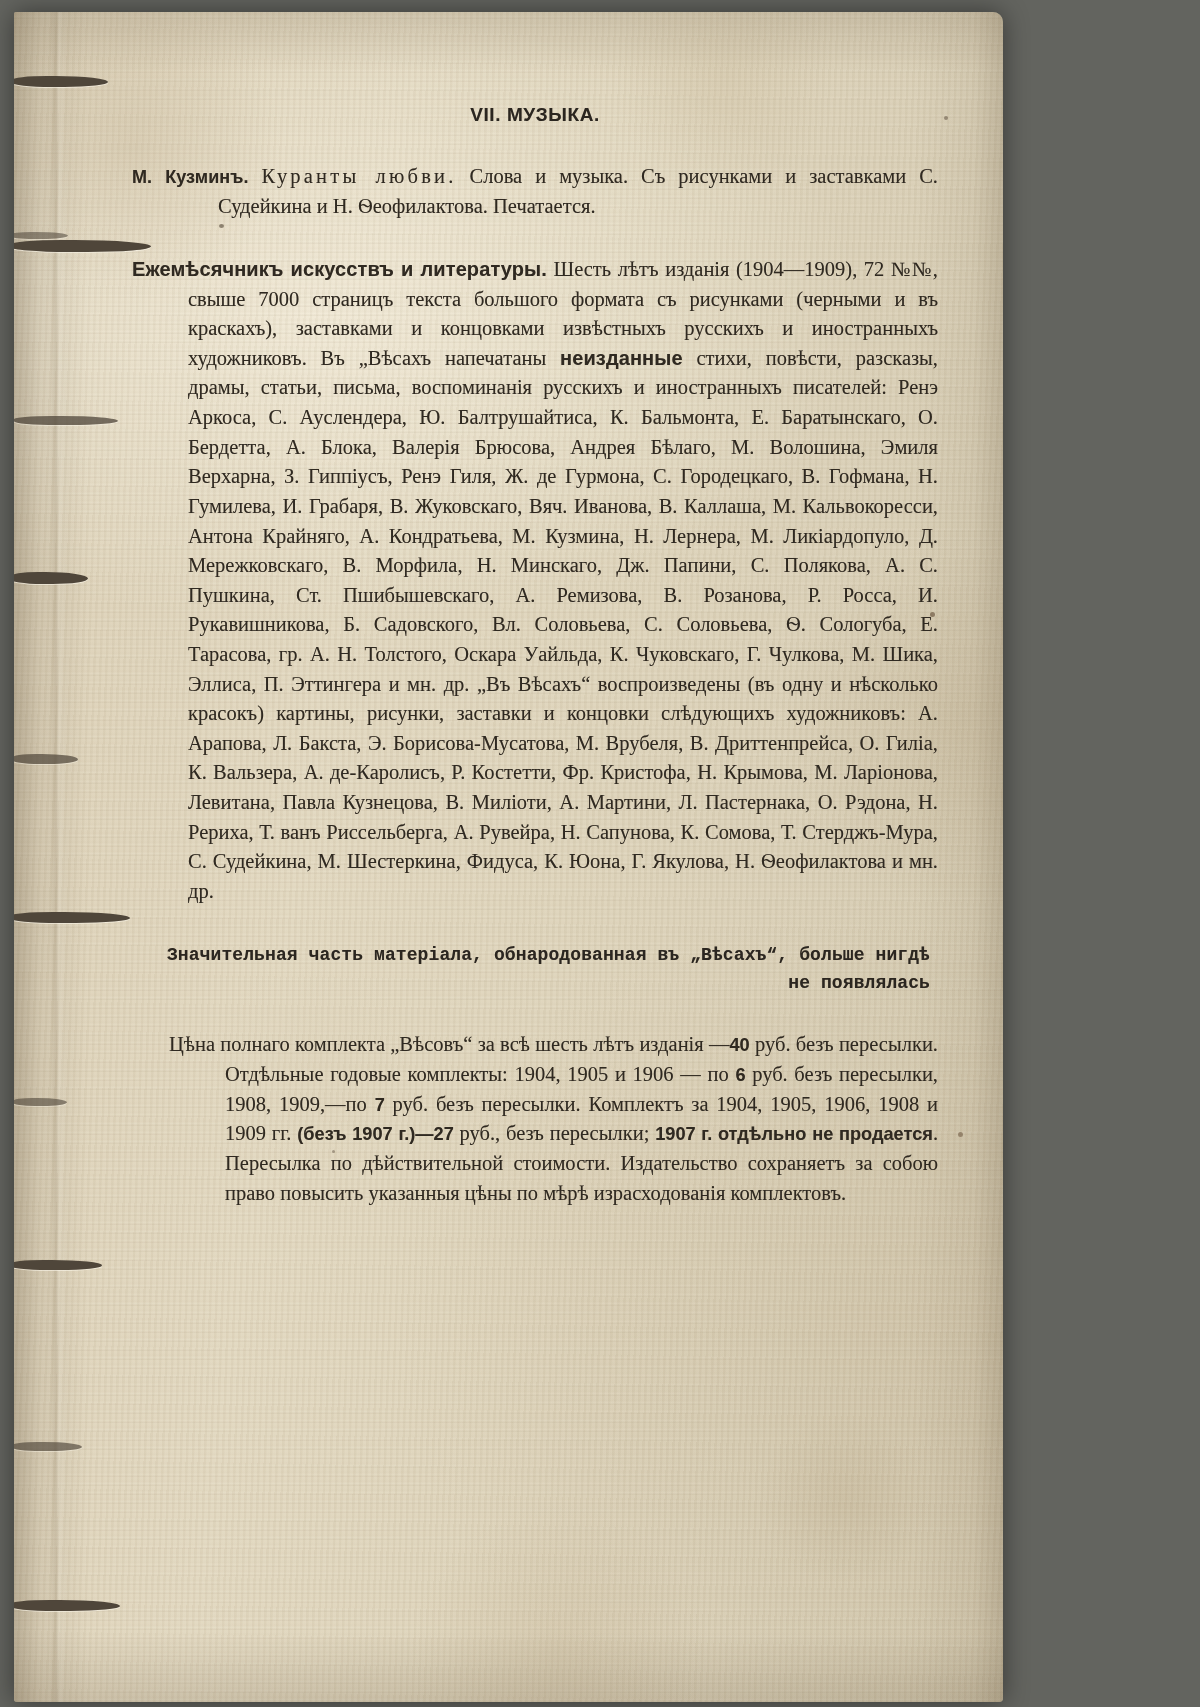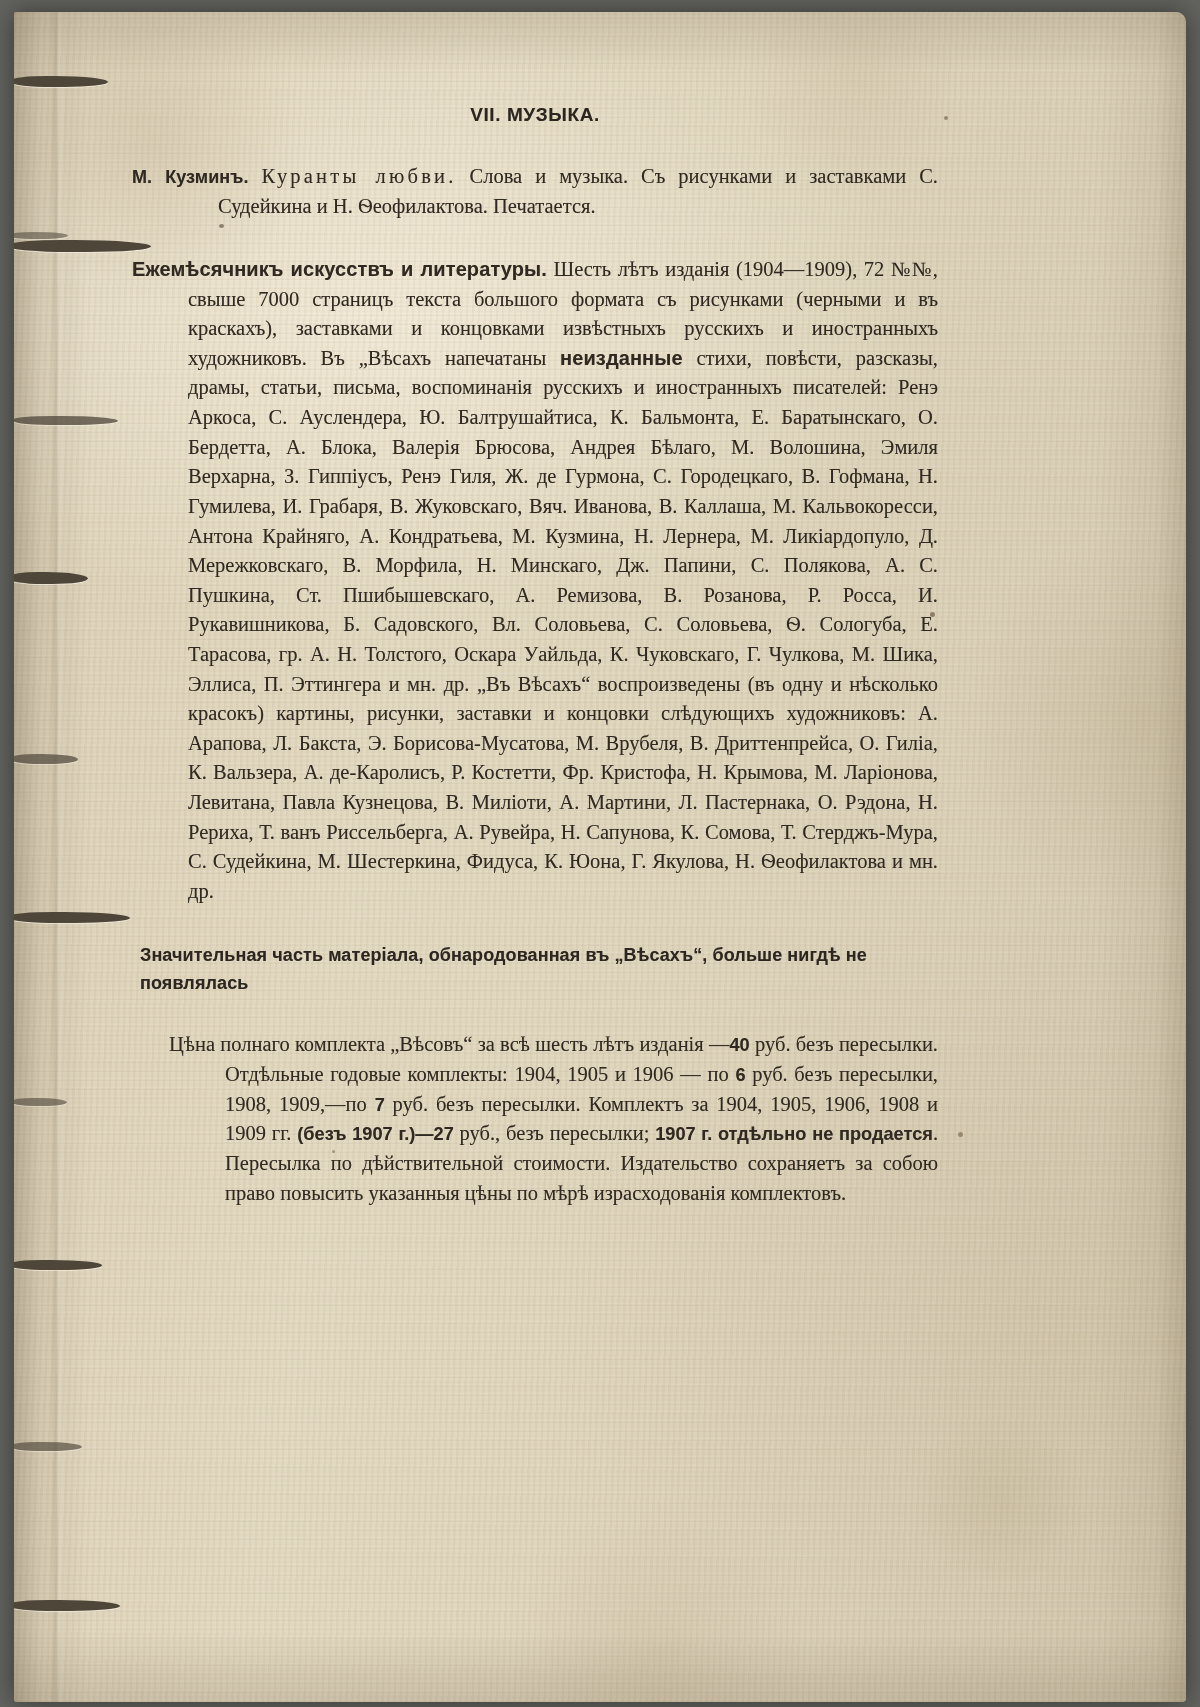--- a/index.html
+++ b/index.html
@@ -14,21 +14,21 @@
     height: 1707px;
     overflow: hidden;
     background: #63645f;
     font-family: "Liberation Serif", "DejaVu Serif", serif;
   }
   
   .paper {
     position: absolute;
     left: 14px;
     top: 12px;
-    width: 1172px;
+    width: 989px;
     height: 1690px;
     background:
       radial-gradient(ellipse 900px 500px at 30% 18%, rgba(255,250,236,0.50) 0%, rgba(255,250,236,0) 62%),
       radial-gradient(ellipse 700px 620px at 88% 78%, rgba(196,180,150,0.30) 0%, rgba(196,180,150,0) 70%),
       linear-gradient(98deg,  #d8cdb4 0%, #ded3ba 14%, #e2d8c0 33%, #ded4bb 55%, #d9cfb6 76%, #d0c5ab 100%);
     box-shadow: 0 0 26px rgba(0,0,0,.45);
     border-radius: 2px 10px 4px 3px;
     overflow: hidden;
   }
   
@@ -146,22 +146,22 @@
   }
   .body-par b, .bold-run {
     font-family: Liberation Sans, sans-serif;
     font-weight: 700;
     font-size: 20px;
     letter-spacing: .1px;
   }
   .notice {
     margin: 36px 0 0 0;
     padding: 0 8px;
-    text-align: left;
-    font-family: Liberation Sans, sans-serif;
+    text-align: right;
+    font-family: Liberation Mono, monospace;
     font-weight: 700;
     font-size: 18px;
     line-height: 1.55;
     letter-spacing: .1px;
     color: #2b2620;
   }
   .prices {
     margin-top: 32px;
     font-size: 20.5px;
     line-height: 1.45;

